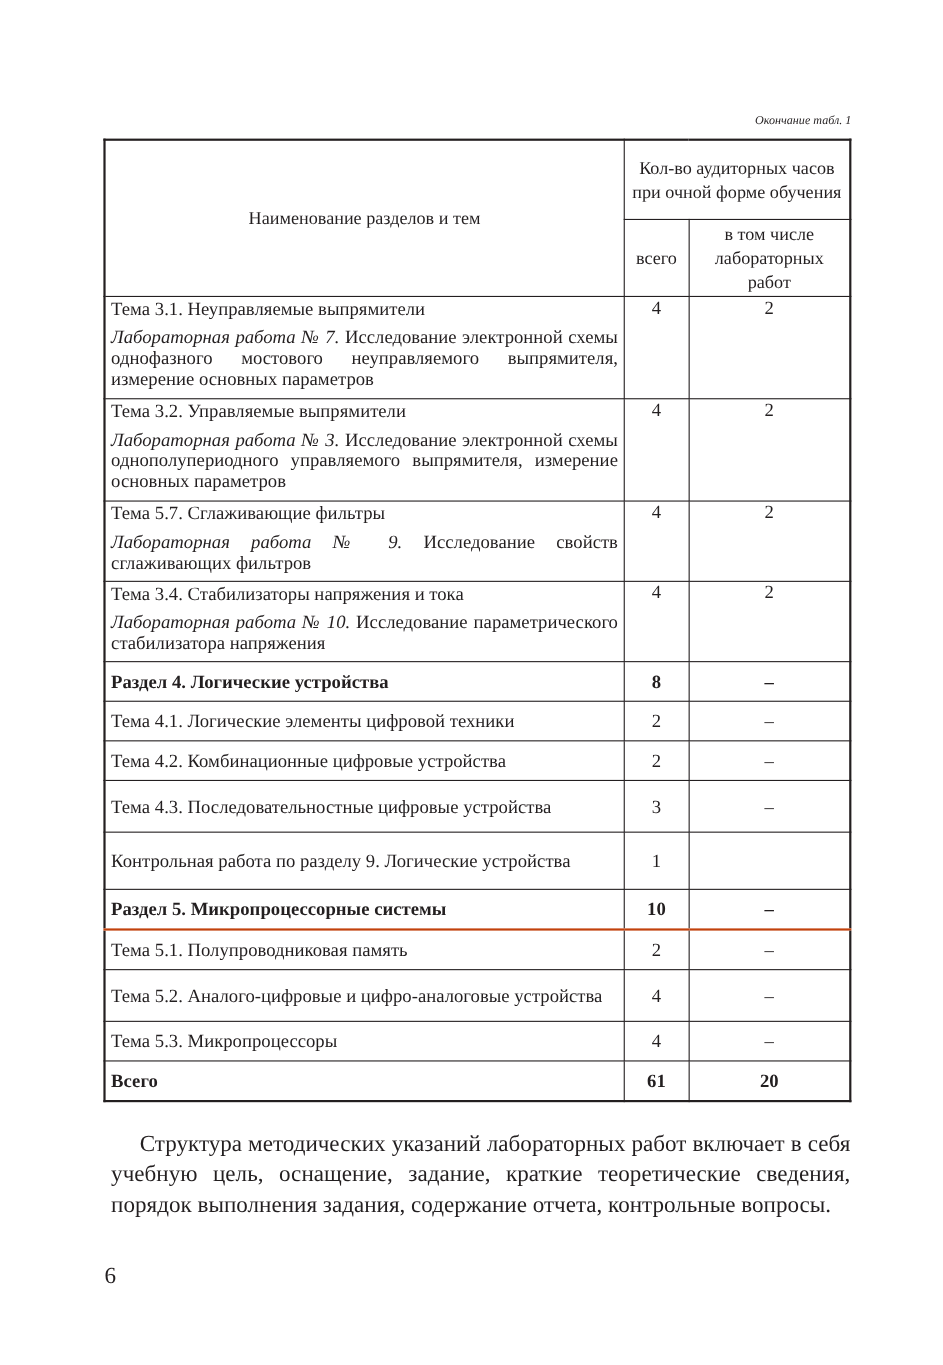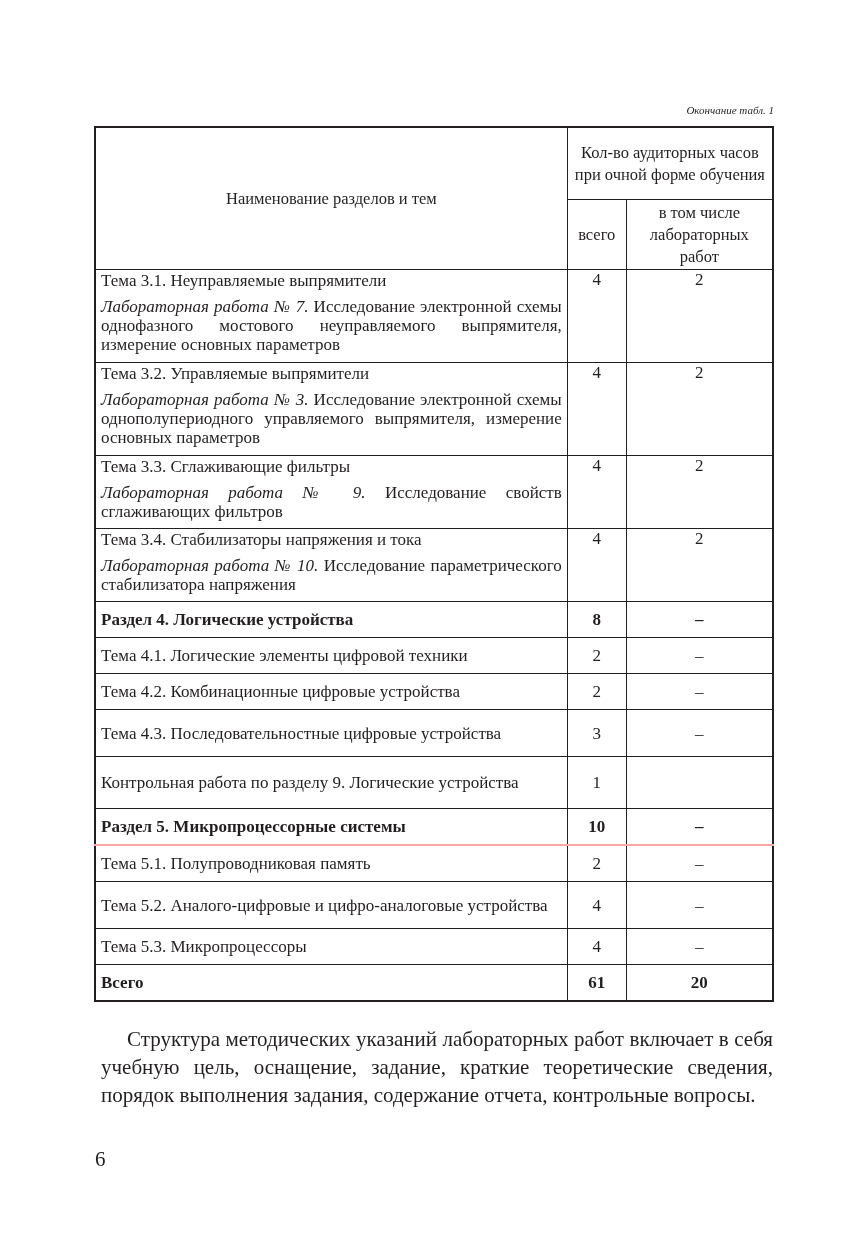--- a/index.html
+++ b/index.html
@@ -41,21 +41,21 @@
     .lab-title { font-style: italic; }
     td.num { text-align: center; }
     td.num-top { vertical-align: top; padding-top: 3px; }
     td.num-mid { vertical-align: middle; }
     tr.bold td { font-weight: bold; }
     tr.lab3 td { height: 92px; }
     tr.lab2 td { height: 72px; }
     tr.single td { height: 35px; vertical-align: middle; }
     tr.double td { height: 46px; vertical-align: middle; }
     tr.double2 td { height: 51px; vertical-align: middle; }
-    tr.thick-bottom td { border-bottom: 2px solid #fca5a5; }
+    tr.thick-bottom td { border-bottom: 2px solid #c2410c; }
     .paragraph {
       position: absolute; left: 101px; top: 1004px; width: 672px;
       font-size: 21px; line-height: 28px; text-align: justify;
       text-indent: 26px;
     }
     .page-number {
       position: absolute; left: 95px; top: 1147px;
       font-size: 21px; line-height: 24px;
     }
   </style>
@@ -93,21 +93,21 @@
     <tr class="lab3">
       <td class="name">
         <span class="topic-line">Тема 3.2. Управляемые выпрямители</span>
         <span class="lab-line"><em class="lab-title">Лабораторная работа № 3.</em> <span>Исследование электронной схемы однополупериодного управляемого выпрямителя, измерение основных параметров</span></span>
       </td>
       <td class="num num-top">4</td>
       <td class="num num-mid">2</td>
     </tr>
     <tr class="lab2">
       <td class="name">
-        <span class="topic-line">Тема 3.3. Сглаживающие фильтры</span>
+        <span class="topic-line">Тема 5.7. Сглаживающие фильтры</span>
         <span class="lab-line"><em class="lab-title">Лабораторная работа № 9.</em> <span>Исследование свойств сглаживающих фильтров</span></span>
       </td>
       <td class="num num-top">4</td>
       <td class="num num-mid">2</td>
     </tr>
     <tr class="lab2">
       <td class="name">
         <span class="topic-line">Тема 3.4. Стабилизаторы напряжения и тока</span>
         <span class="lab-line"><em class="lab-title">Лабораторная работа № 10.</em> <span>Исследование параметрического стабилизатора напряжения</span></span>
       </td>

